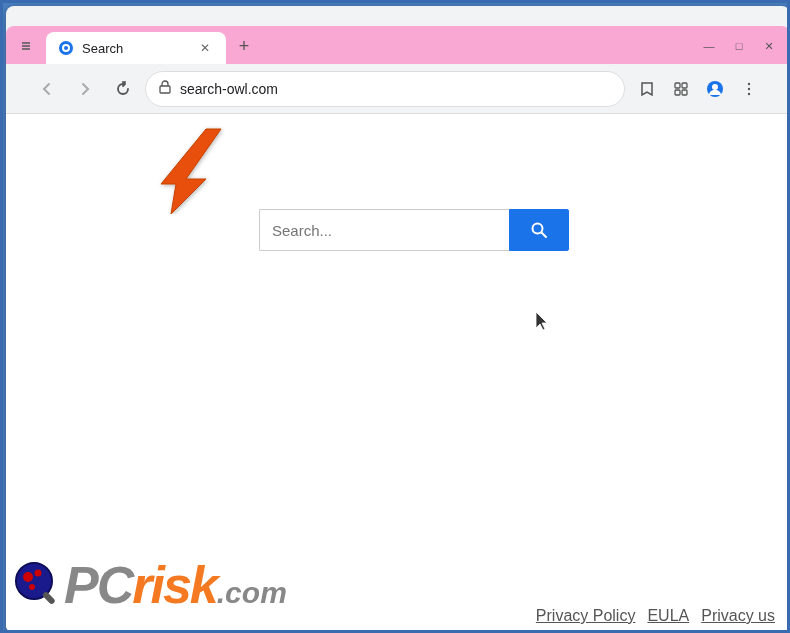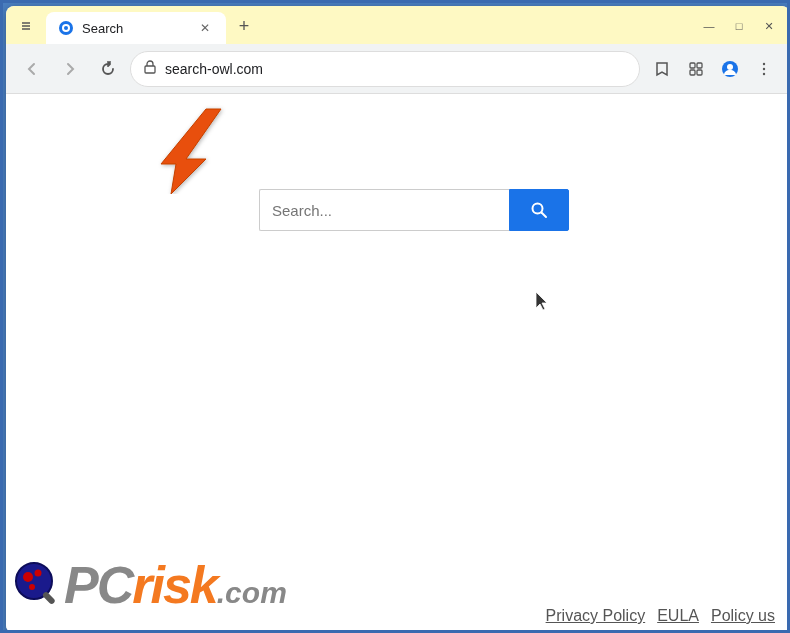--- a/index.html
+++ b/index.html
@@ -21,27 +21,28 @@
       border-radius: 8px;
       margin: 3px;
       display: flex;
       flex-direction: column;
       overflow: hidden;
       box-shadow: 0 2px 10px rgba(0,0,0,0.3);
     }
 
     
     .title-bar {
-      background: #fef9c3;
+      background: #f9a8d4;
       height: 38px;
       display: flex;
       align-items: flex-end;
       padding: 0 8px;
       border-radius: 8px 8px 0 0;
       flex-shrink: 0;
+      margin-top: 20px;
     }
 
     .tab-bar {
       display: flex;
       align-items: flex-end;
       flex: 1;
       height: 100%;
     }
 
     .tab-left-controls {
@@ -139,21 +140,21 @@
       cursor: pointer;
       border-radius: 4px;
     }
 
     
     .toolbar {
       background: #f1f3f4;
       height: 50px;
       display: flex;
       align-items: center;
-      padding: 0 10px;
+      padding: 0 25px;
       gap: 6px;
       flex-shrink: 0;
       border-bottom: 1px solid #ddd;
     }
 
     .nav-btn {
       width: 32px;
       height: 32px;
       border-radius: 50%;
       background: transparent;
@@ -441,17 +442,17 @@
         <rect x="34" y="32" width="14" height="6" rx="3" fill="#555" transform="rotate(45 34 32)"></rect>
       </svg>
       <div>
         <span style="font-size:52px;font-weight:900;font-style:italic;color:#888;letter-spacing:-2px;">PC</span><span style="font-size:52px;font-weight:900;font-style:italic;color:#f47920;letter-spacing:-2px;">risk</span><span style="font-size:30px;font-weight:900;font-style:italic;color:#888;">.com</span>
       </div>
     </div>
 
     <div class="footer-links">
       <span class="footer-link">Privacy Policy</span>
       <span class="footer-link">EULA</span>
-      <span class="footer-link">Policy us</span>
+      <span class="footer-link">Privacy us</span>
     </div>
 
   </div>
 </div>
 
 </body></html>

